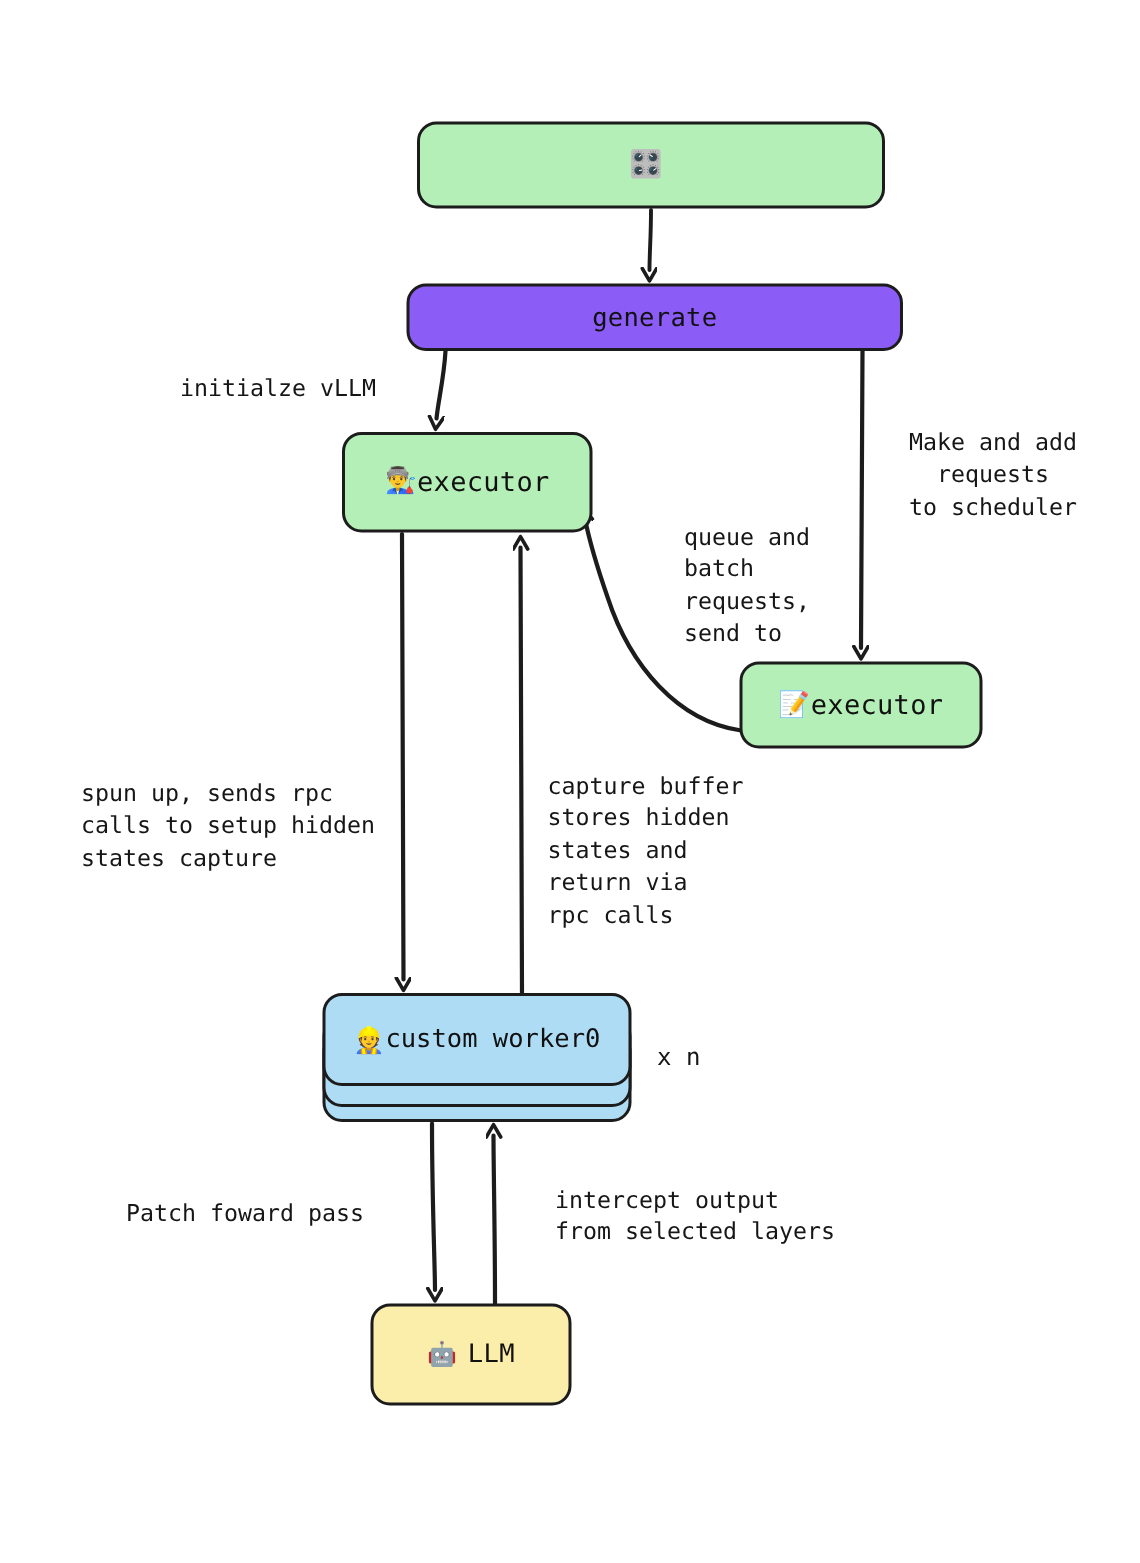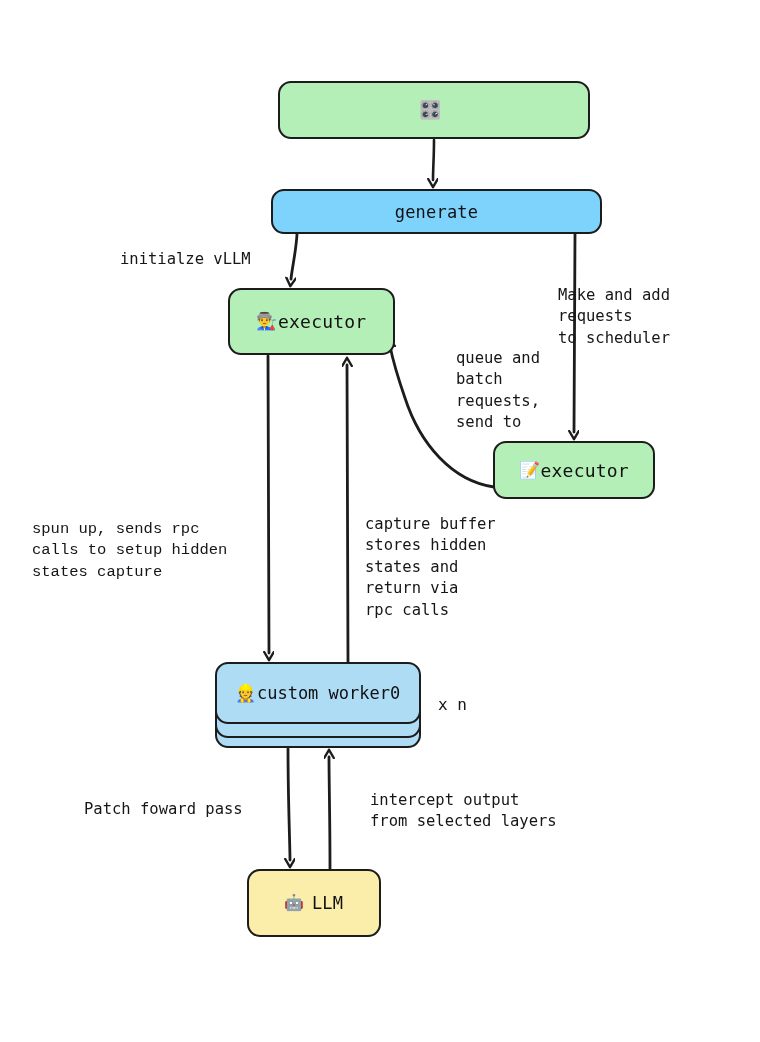--- a/index.html
+++ b/index.html
@@ -63,21 +63,21 @@
     left: 278px; top: 81px;
     width: 312px; height: 58px;
     background: #b5efb8;
     font-size: 18px;
   }
   #node-hidden-states-generator .node-emoji { margin-right: 6px; font-size: 18px;}
 
   #node-generate {
     left: 271px; top: 189px;
     width: 331px; height: 45px;
-    background: #7dd3fc;
+    background: #8b5cf6;
     font-size: 17px;
   }
 
   #node-executor {
     left: 228px; top: 288px;
     width: 167px; height: 67px;
     background: #b5efb8;
     font-size: 18px;
   }
 
@@ -126,23 +126,23 @@
   .edge-label {
     position: absolute;
     font-family: "DejaVu Sans Mono", "Liberation Mono", monospace;
     font-size: 15.5px;
     color: #161616;
     line-height: 1.38;
     white-space: pre;
     letter-spacing: 0px;
   }
   #label-initialize-vllm  { left: 120px; top: 249px; text-align: right; }
-  #label-make-add-requests{ left: 558px; top: 285px; }
+  #label-make-add-requests{ left: 606px; top: 285px; text-align: center; }
   #label-queue-batch      { left: 424px; top: 348px; margin-left: 32px; }
-  #label-spun-up-rpc      { left: 32px;  top: 519px; font-family: Liberation Mono, monospace; }
+  #label-spun-up-rpc      { left: 54px;  top: 519px; }
   #label-capture-buffer   { left: 365px; top: 514px; }
   #label-times-n          { left: 438px; top: 694px; font-size: 16px; }
   #label-patch-forward    { left: 84px;  top: 799px; }
   #label-intercept-output { left: 370px; top: 790px; }
 </style>
 </head>
 <body>
 
 <div id="canvas">
 

